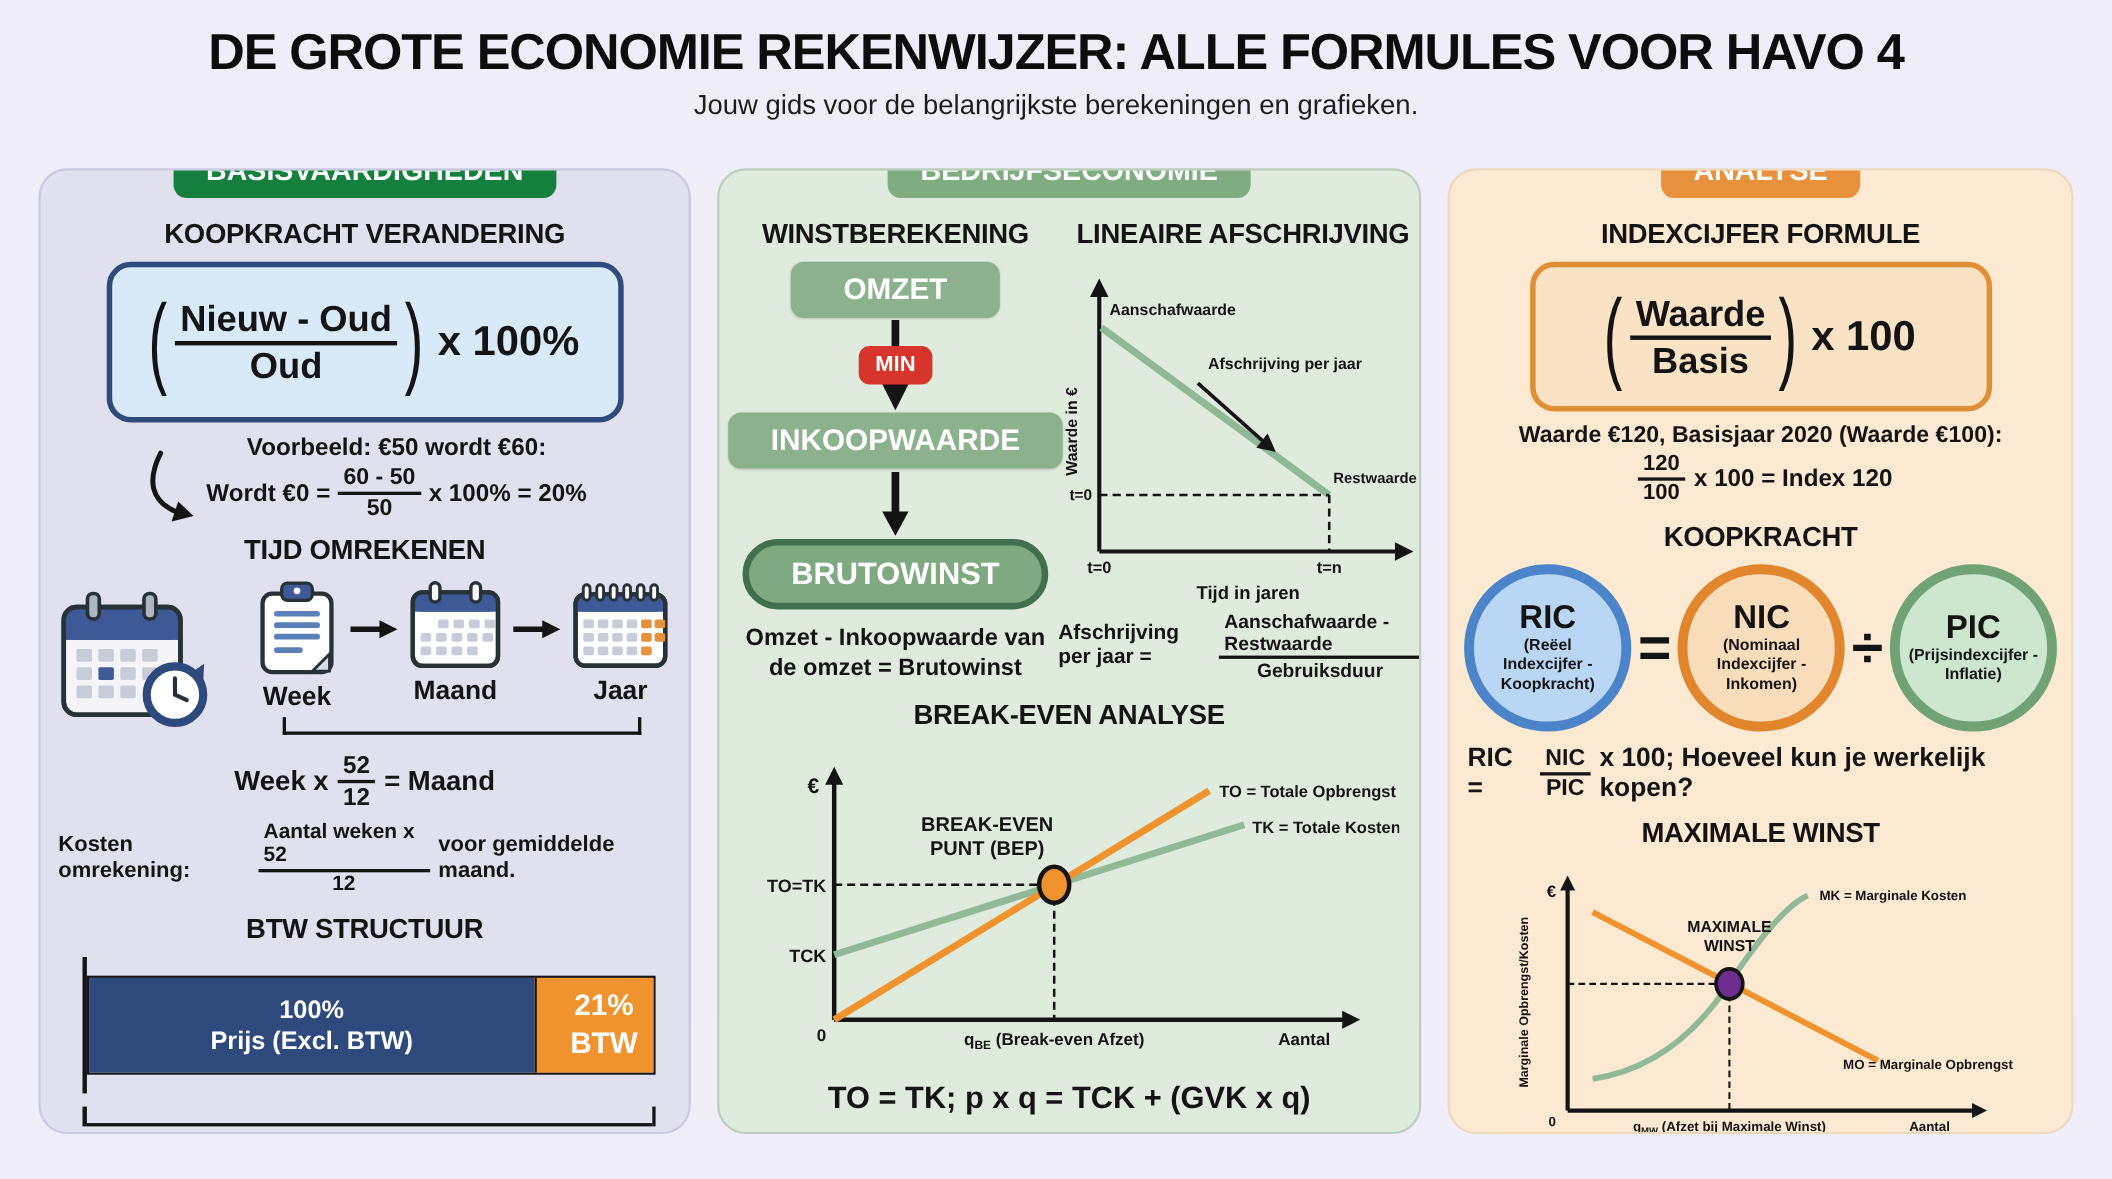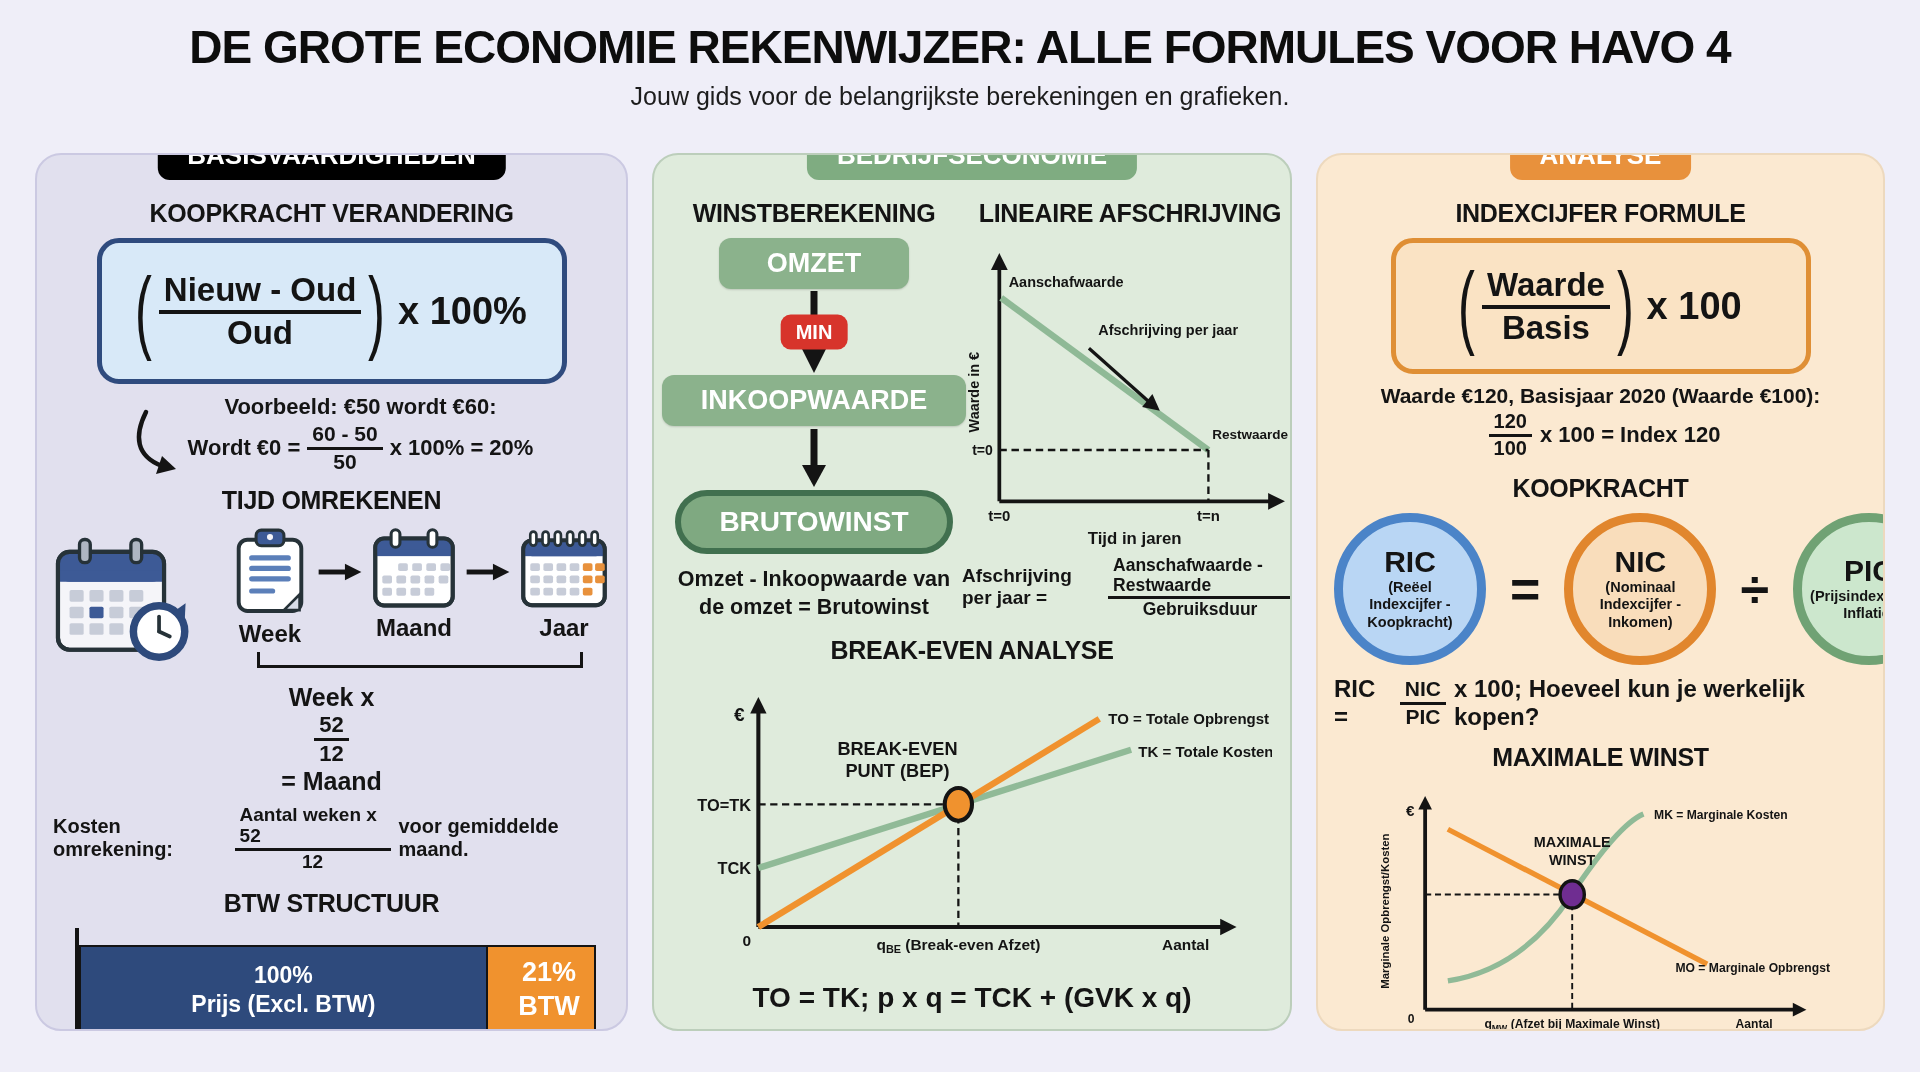--- a/index.html
+++ b/index.html
@@ -32,21 +32,21 @@
   }
   .panel-basis   { background: #E1E0EE; border: 2px solid #CBC9E2; }
   .panel-bedrijf { background: #DFEBDC; border: 2px solid #BCCEBB; }
   .panel-analyse { background: #FBE9D1; border: 2px solid #EDD9BE; }
 
   .badge {
     position: absolute; top: -24px; left: 50%; transform: translateX(-50%);
     color: #fff; font-weight: 800; font-size: 26px;
     padding: 9px 30px; border-radius: 12px; white-space: nowrap;
   }
-  .badge-navy   { background: #000000; }
+  .badge-navy   { background: #15803d; }
   .badge-green  { background: #7FAC81; }
   .badge-orange { background: #E8913C; }
 
   .sec-title { text-align: center; font-size: 25px; font-weight: 800; margin: 10px 0 10px; letter-spacing: -0.3px; }
 
   
   .frac { display: inline-flex; flex-direction: column; align-items: center; vertical-align: middle; margin: 0 8px; line-height: 1.15; font-weight: 700; }
   .frac .num { border-bottom: 3px solid #141414; padding: 0 5px 1px; }
   .f-line { display: flex; align-items: center; justify-content: center; font-size: 22px; font-weight: 700; }
 
@@ -69,21 +69,21 @@
   .ex-arrow { margin-top: 14px; }
 
   
   .tijd-row { display: flex; justify-content: center; align-items: flex-start; gap: 32px; margin-top: 6px; }
   .chain-col { display: flex; flex-direction: column; }
   .chain-row { display: flex; align-items: flex-start; gap: 7px; }
   .icon-col { display: flex; flex-direction: column; align-items: center; }
   .icon-label { font-size: 24px; font-weight: 800; margin-top: 3px; }
   .h-arrow { margin-top: 34px; }
   .bracket { height: 16px; border-left: 3.5px solid #141414; border-right: 3.5px solid #141414; border-bottom: 3.5px solid #141414; width: 86%; margin: 4px auto 0; }
-  .week-formula { font-size: 25px; margin-top: 8px; flex-direction: column; }
+  .week-formula { font-size: 25px; margin-top: 8px; }
   .week-formula .frac { font-size: 22px; }
   .quick-formula { font-size: 20px; margin-top: 8px; }
   .quick-formula .frac { font-size: 19px; }
 
   
   .btw-block { margin: 8px 14px 0 22px; }
   .btw-top { display: flex; }
   .btw-axis { width: 3.5px; background: #141414; height: 124px; flex: none; }
   .btw-bar { flex: 1; display: flex; height: 90px; margin-top: 17px; border: 2.5px solid #141414; }
   .btw-main { background: #2E4A7C; color: #fff; flex: 0 0 79%; display: flex; flex-direction: column; align-items: center; justify-content: center; font-size: 23px; font-weight: 700; line-height: 1.25; }
@@ -105,21 +105,21 @@
   .chart-col { display: flex; flex-direction: column; align-items: center; }
   .afsch-formula { font-size: 19px; margin-top: 4px; }
   .afsch-formula .frac { font-size: 17.5px; margin: 0 6px; }
   .be-formula { font-size: 28px; margin-top: 2px; }
 
   
   .index-example { text-align: center; margin-top: 2px; }
   .index-example .intro { font-size: 21px; font-weight: 700; }
   .index-example .f-line { font-size: 22px; margin-top: 2px; }
   .index-example .frac { font-size: 20px; }
-  .circles-row { display: flex; align-items: center; gap: 24px; margin-top: 4px; }
+  .circles-row { display: flex; align-items: center; justify-content: center; gap: 6px; margin-top: 4px; }
   .kcircle { width: 152px; height: 152px; border-radius: 50%; display: flex; flex-direction: column; align-items: center; justify-content: center; text-align: center; flex: none; }
   .kcircle .acro { font-size: 30px; font-weight: 800; line-height: 1; }
   .kcircle .desc { font-size: 14.5px; font-weight: 700; line-height: 1.18; width: 118px; margin-top: 2px; }
   .c-ric { background: #B9D6F4; border: 9px solid #4B84C8; }
   .c-nic { background: #F9DDBB; border: 9px solid #E1862D; }
   .c-pic { background: #CCE7CD; border: 9px solid #70A274; }
   .op { font-size: 52px; font-weight: 900; line-height: 1; }
   .koop-formula { font-size: 24px; margin-top: 10px; }
   .koop-formula .frac { font-size: 21px; }
 

